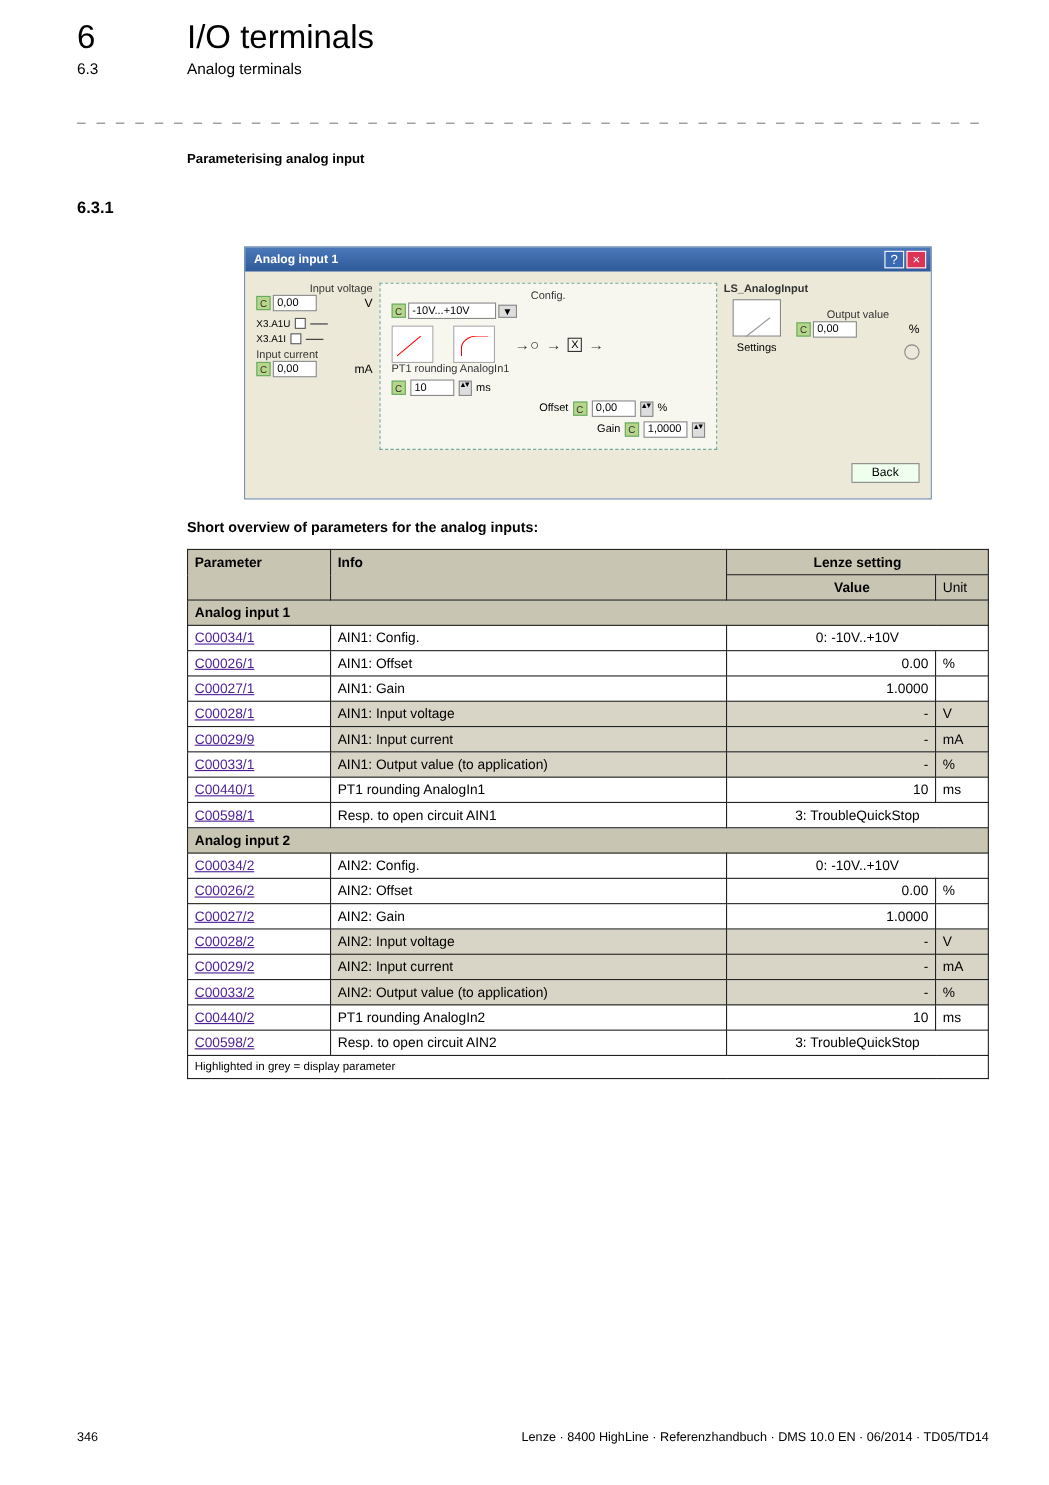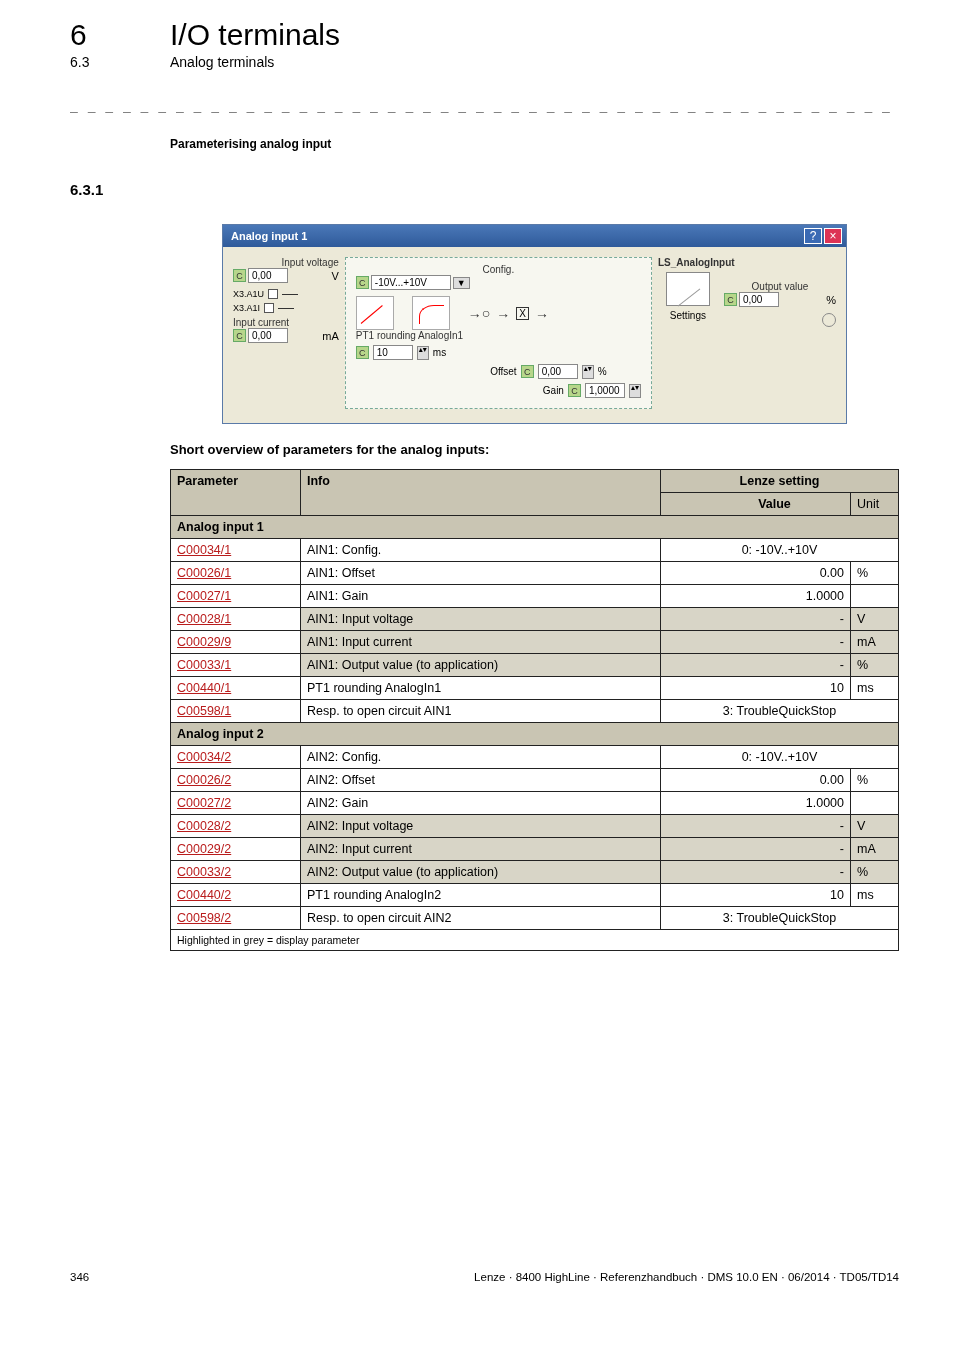--- a/index.html
+++ b/index.html
@@ -79,21 +79,21 @@
 
   
   table.param { border-collapse: collapse; width: 100%; font-size: 12.5px; }
   table.param th, table.param td { border: 1px solid #222; padding: 4px 6px; vertical-align: top; }
   table.param thead th { background: #c9c5b3; font-weight:700; text-align:left; }
   table.param thead th.center { text-align:center; }
   table.param .subhead td { background: #c9c5b3; font-weight:700; }
   table.param .grey td:nth-child(2),
   table.param .grey td:nth-child(3),
   table.param .grey td:nth-child(4) { background: #d8d5c7; }
-  a.plink { color: #b91c1c; text-decoration: underline; }
+  a.plink { color: #4c1d95; text-decoration: underline; }
   .value-col { text-align: right; width: 190px; }
   .unit-col { width: 48px; }
   .footnote-row td { font-size: 10.5px; padding: 3px 6px; }
 
   .page-footer { display:flex; justify-content: space-between; margin-top: 320px; font-size: 11.5px; }
   .page-num { font-weight: 400; }
 </style>
 </head>
 <body>
 
@@ -195,20 +195,23 @@
         </div>
         <div class="right-col">
           <div class="lbl" style="text-align:center;">Output value</div>
           <div class="fld">
             <span class="c-tag">C</span>
             <span class="inputbox">0,00</span>
             <span style="margin-left:auto">%</span>
           </div>
           <div style="text-align:right;margin-top:6px;"><span class="out-circle"></span></div>
         </div>
+      </div>
+      <div class="back-row">
+        <button class="back-btn">Back</button>
       </div>
     </div>
   </div>
 
   <div class="overview-head">Short overview of parameters for the analog inputs:</div>
 
   <table class="param">
     <thead>
       <tr>
         <th rowspan="2" style="width:130px;">Parameter</th>

